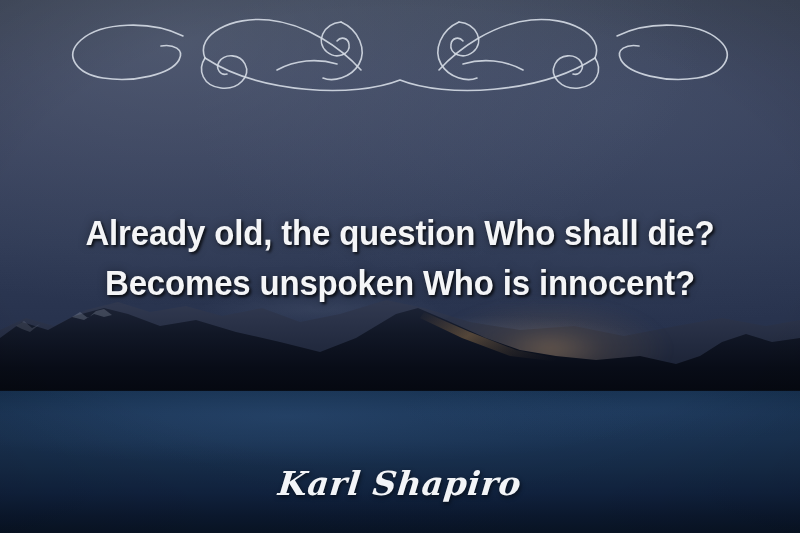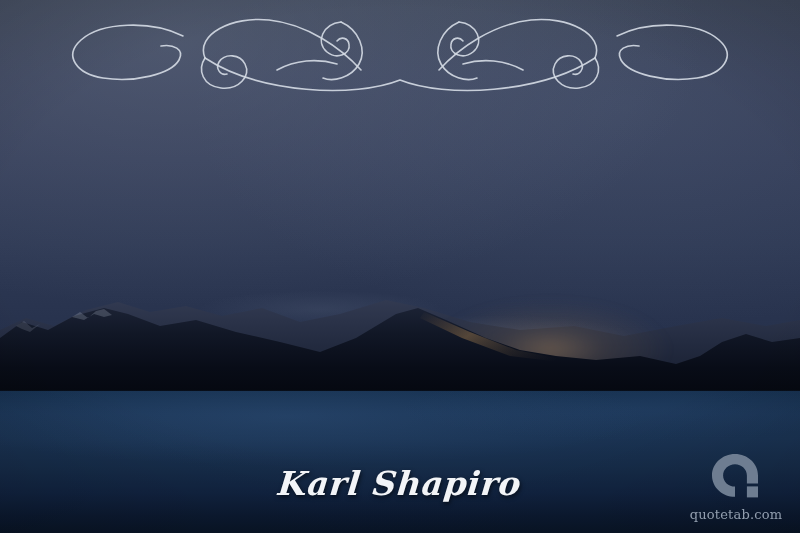--- a/index.html
+++ b/index.html
@@ -244,29 +244,21 @@
 
       <path d="M540,50 C550,26 512,8 476,12 C438,16 404,40 384,62"></path>
       <path d="M540,50 C548,62 542,78 524,80 C506,82 494,68 500,56
                C505,46 520,45 526,54 C530,61 524,68 518,66"></path>
 
       <path d="M562,28 C594,12 644,14 664,32 C682,48 668,66 642,70
                C610,75 574,66 566,52 C560,41 572,36 584,38"></path>
     </svg>
   </div>
 
+  <div id="quote-block">
+    <span class="quote-line">Already old, the question Who shall die?</span>
+    <span class="quote-line">Becomes unspoken Who is innocent?</span>
+  </div>
 
   <div id="author">Karl Shapiro</div>
 
-  <div id="logo">
-    <div id="logo-mark">
-      <svg width="56" height="54" viewBox="0 0 56 54" aria-hidden="true">
-        <path d="M27,3 C14.3,3 4,12.6 4,24.4 C4,36.2 14.3,45.8 27,45.8
-                 L27,35.6 C20.4,35.6 15.1,30.6 15.1,24.4 C15.1,18.2 20.4,13.2 27,13.2
-                 C33.6,13.2 38.9,18.2 38.9,24.4 L38.9,32.6 L50,32.6 L50,24.4
-                 C50,12.6 39.7,3 27,3 Z" fill="#6e7d91"></path>
-        <rect x="38.9" y="35.4" width="11.1" height="11" fill="#6e7d91"></rect>
-      </svg>
-    </div>
-    <div id="logo-text">quotetab.com</div>
-  </div>
 
 </div>
 
 </body></html>

